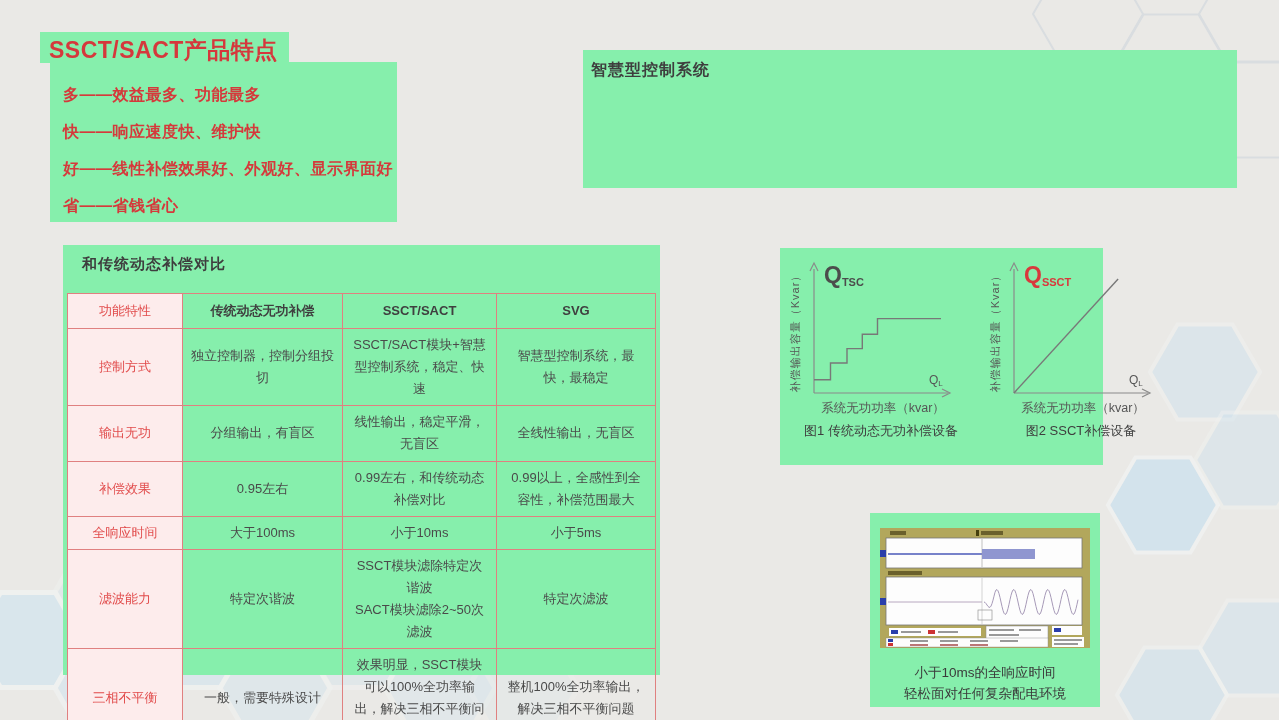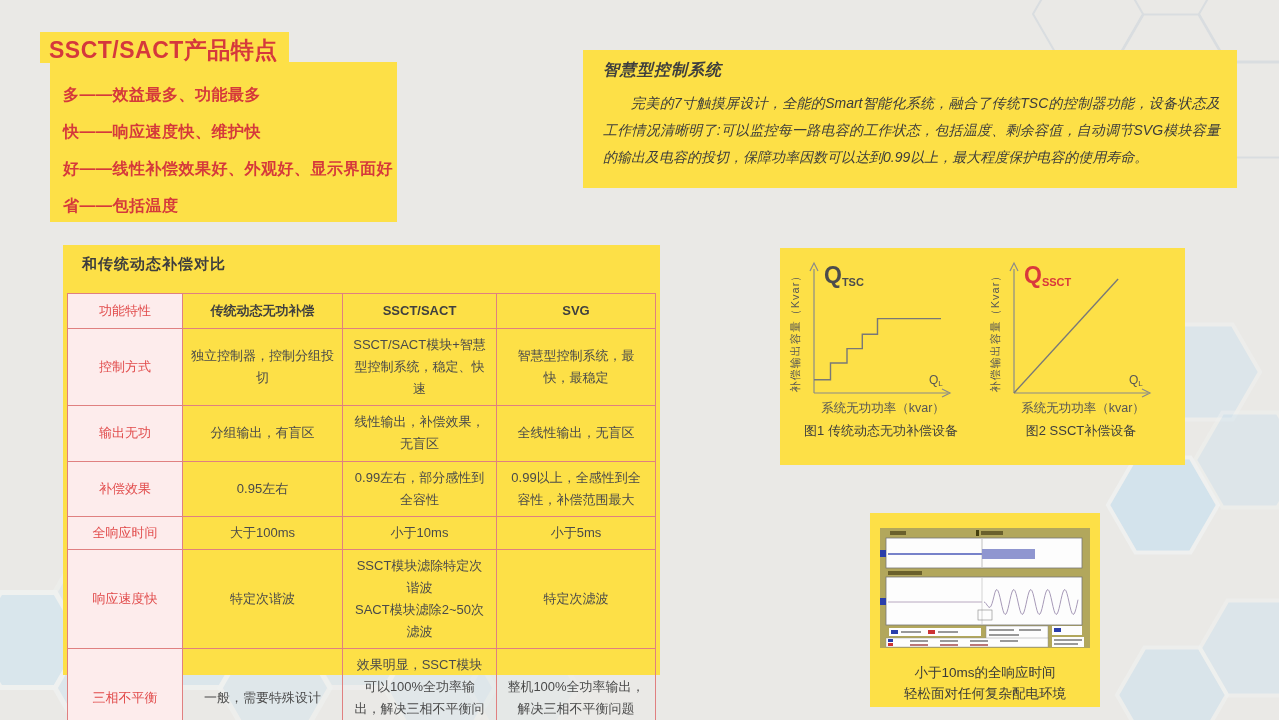--- a/index.html
+++ b/index.html
@@ -1,43 +1,43 @@
 <!DOCTYPE html>
 <html><head>
 <meta charset="utf-8">
 <style>
   * { margin:0; padding:0; box-sizing:border-box; }
   html,body { width:1279px; height:720px; }
   body { font-family:"Liberation Sans","DejaVu Sans",sans-serif; background:#eae9e6; position:relative; overflow:hidden; }
   .stage { position:absolute; inset:0; width:1279px; height:720px; }
   .bg-hex { position:absolute; left:0; top:0; z-index:0; pointer-events:none; }
-  .panel { position:absolute; background:#fde047; z-index:2; }
+  .panel { position:absolute; background:#86efac; z-index:2; }
 
   
   .title-box { left:40px; top:32px; height:31px; padding:3px 11px 0 9px; }
   .title-box h1 { font-size:23px; font-weight:bold; color:#d5383c; letter-spacing:.5px; white-space:nowrap; }
   .features-panel { left:50px; top:62px; width:347px; height:160px; padding-top:15px; }
   .feature-item { height:37px; display:flex; align-items:center; padding-left:13px; font-size:16px; font-weight:bold; color:#d5393b; letter-spacing:.5px; white-space:nowrap; }
 
   
-  .smart-panel { left:583px; top:50px; width:654px; height:138px; padding:10px 17px 0 20px;font-style:italic; }
+  .smart-panel { left:583px; top:50px; width:654px; height:138px; padding:10px 17px 0 8px; }
   .smart-panel h2 { font-size:16px; font-weight:bold; color:#3e3e3e; letter-spacing:1px; }
   .smart-panel p { margin-top:9px; font-size:14px; line-height:27px; color:#3c3c3c; text-align:justify; text-indent:2em; }
 
   
   .table-panel { left:63px; top:245px; width:597px; height:430px; }
   .table-panel h2 { position:absolute; left:19px; top:10px; font-size:15px; font-weight:bold; color:#3e3e3e; letter-spacing:1px; }
   table.cmp { position:absolute; left:4px; top:48px; width:588px; border-collapse:collapse; table-layout:fixed; }
   table.cmp th, table.cmp td { border:1px solid #e08080; text-align:center; vertical-align:middle; font-size:13px; padding:5px 8px; line-height:1.7; }
   table.cmp thead th { color:#3f3f3f; font-weight:bold; padding:6px 4px; }
   table.cmp .feat-col { background:#fdecec; color:#e14b4b; font-weight:normal; }
   table.cmp td { color:#4a4a4a; font-weight:normal; }
 
   
-  .charts-panel { left:780px; top:248px; width:405px; height:217px; }
+  .charts-panel { left:780px; top:248px; width:323px; height:217px; }
   .chart { position:absolute; top:7px; }
   .chart-1 { left:6px; }
   .chart-2 { left:206px; }
   .chart .axis { stroke:#8a8a8a; stroke-width:1.2; fill:none; }
   .chart .series { stroke:#787878; stroke-width:1.4; fill:none; }
   .chart .q-big { font-size:23px; font-weight:bold; fill:#4c4c4c; }
   .chart .q-sub { font-size:11px; font-weight:bold; }
   .chart-red .q-big { fill:#d9383c; }
   .chart .ql { font-size:12px; fill:#555; }
   .chart .ql-sub { font-size:8px; }
@@ -88,27 +88,26 @@
 
   <div class="panel title-box">
     <h1>SSCT/SACT产品特点</h1>
   </div>
 
   <div class="panel features-panel">
     <div>
         <div class="feature-item">多——效益最多、功能最多</div>
         <div class="feature-item">快——响应速度快、维护快</div>
         <div class="feature-item">好——线性补偿效果好、外观好、显示界面好</div>
-        <div class="feature-item">省——包括温度</div>
+        <div class="feature-item">省——省钱省心</div>
       </div>
   </div>
 
   <div class="panel smart-panel">
     <h2>智慧型控制系统</h2>
-    <p>完美的7寸触摸屏设计，全能的Smart智能化系统，融合了传统TSC的控制器功能，设备状态及工作情况清晰明了:可以监控每一路电容的工作状态，包括温度、剩余容值，自动调节SVG模块容量的输出及电容的投切，保障功率因数可以达到0.99以上，最大程度保护电容的使用寿命。</p>
   </div>
 
   <div class="panel table-panel">
     <h2>和传统动态补偿对比</h2>
     <table class="cmp">
       <colgroup>
           <col style="width:115px">
           <col style="width:160px">
           <col style="width:154px">
           <col style="width:159px">
@@ -124,37 +123,37 @@
       <tbody>
           <tr>
             <th class="feat-col">控制方式</th>
             <td>独立控制器，控制分组投切</td>
             <td>SSCT/SACT模块+智慧型控制系统，稳定、快速</td>
             <td>智慧型控制系统，最快，最稳定</td>
           </tr>
           <tr>
             <th class="feat-col">输出无功</th>
             <td>分组输出，有盲区</td>
-            <td>线性输出，补偿效果，无盲区</td>
+            <td>线性输出，稳定平滑，无盲区</td>
             <td>全线性输出，无盲区</td>
           </tr>
           <tr>
             <th class="feat-col">补偿效果</th>
             <td>0.95左右</td>
-            <td>0.99左右，部分感性到全容性</td>
+            <td>0.99左右，和传统动态补偿对比</td>
             <td>0.99以上，全感性到全容性，补偿范围最大</td>
           </tr>
           <tr>
             <th class="feat-col">全响应时间</th>
             <td>大于100ms</td>
             <td>小于10ms</td>
             <td>小于5ms</td>
           </tr>
           <tr>
-            <th class="feat-col">响应速度快</th>
+            <th class="feat-col">滤波能力</th>
             <td>特定次谐波</td>
             <td>SSCT模块滤除特定次谐波<br>SACT模块滤除2~50次滤波</td>
             <td>特定次滤波</td>
           </tr>
           <tr>
             <th class="feat-col">三相不平衡</th>
             <td>一般，需要特殊设计</td>
             <td>效果明显，SSCT模块可以100%全功率输出，解决三相不平衡问题</td>
             <td>整机100%全功率输出，解决三相不平衡问题</td>
           </tr>

